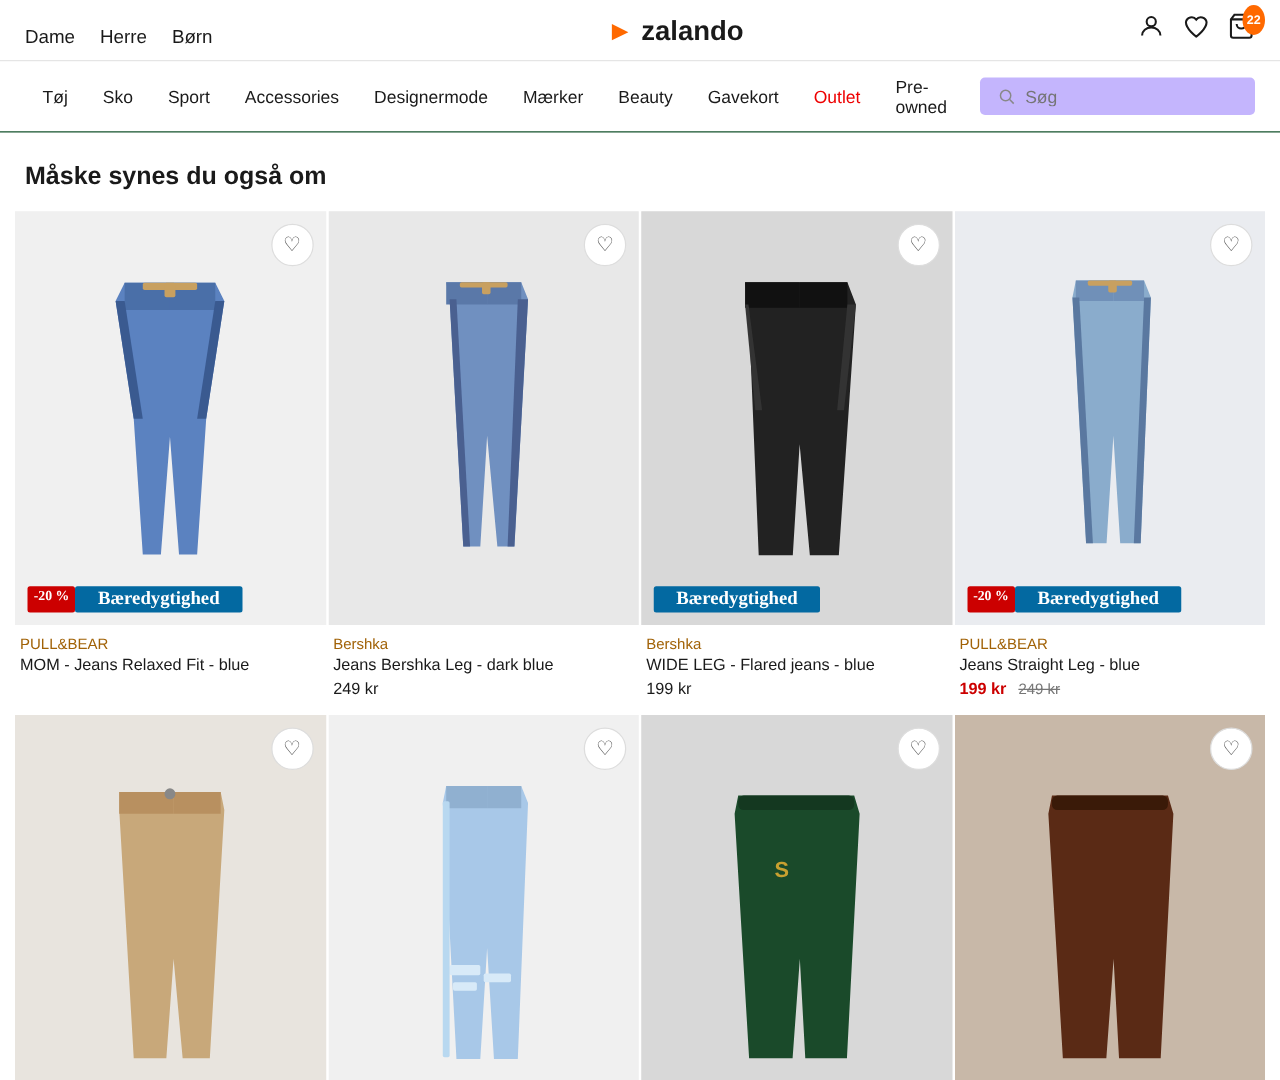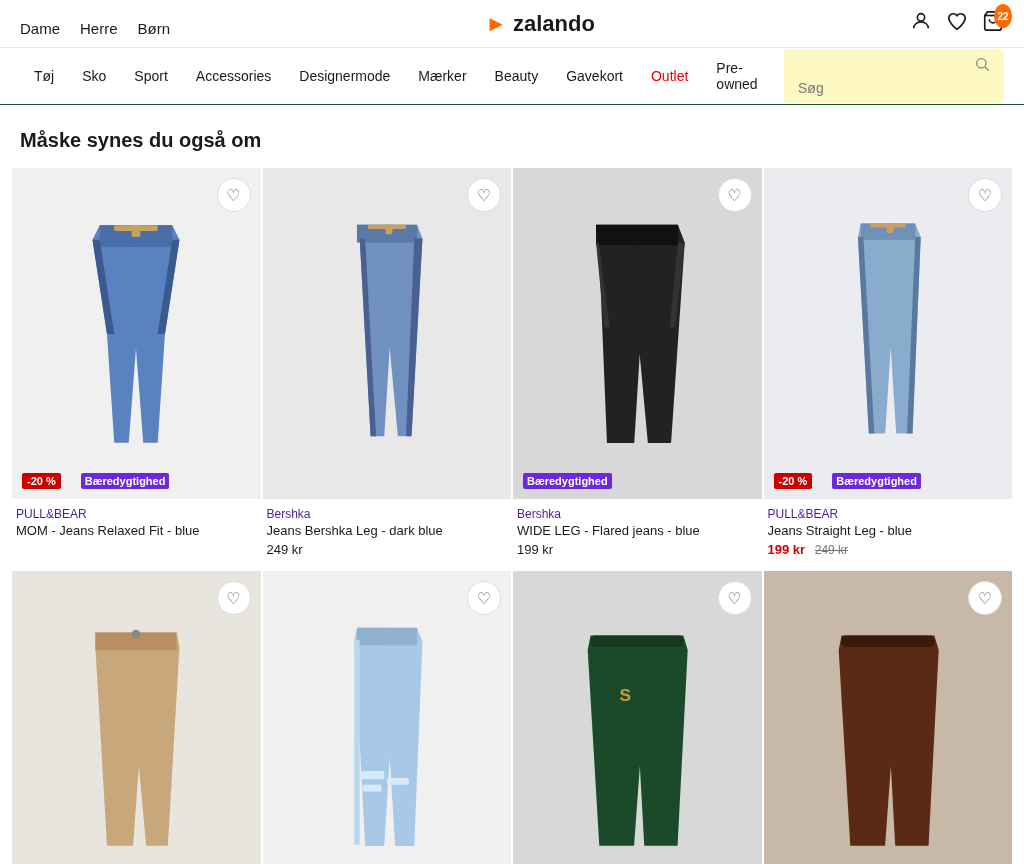--- a/index.html
+++ b/index.html
@@ -32,23 +32,23 @@
       padding: 0 20px;
       border-bottom: 1px solid #14532d;
     }
     .cat-nav a {
       text-decoration: none; color: #1a1a1a; font-size: 14px;
       padding: 12px 14px; display: inline-block;
     }
     .cat-nav a.outlet { color: #e00; }
     .search-box {
       margin-left: auto;
-      display: flex; align-items: flex-end;
-      background: #fef9c3; border-radius: 4px;
-      padding: 7px 14px; gap: 8px; min-width: 220px; flex-direction: column;
+      display: flex; align-items: flex-start;
+      background: #c4b5fd; border-radius: 4px;
+      padding: 7px 14px; gap: 8px; min-width: 220px;
     }
     .search-box input {
       border: none; background: transparent; font-size: 14px; outline: none; width: 100%;
     }
 
     
     .section-title {
       padding: 24px 20px 16px;
       font-size: 20px; font-weight: bold;
     }
@@ -79,32 +79,32 @@
 
     .wishlist-btn {
       position: absolute; top: 10px; right: 10px;
       background: #fff; border: 1px solid #ddd; border-radius: 50%;
       width: 34px; height: 34px;
       display: flex; align-items: center; justify-content: center;
       cursor: pointer; font-size: 16px; color: #555;
     }
     .badges {
       position: absolute; bottom: 10px; left: 10px;
-      display: flex; gap: 20px;
+      display: flex; gap: 0; font-family: Liberation Serif, serif;
     }
     .badge-discount {
       background: #cc0000; color: #fff; font-size: 11px; font-weight: bold;
       padding: 2px 5px; border-radius: 2px;
     }
     .badge-sustainability {
-      background: #6d28d9; color: #fff; font-size: 11px; font-weight: bold;
-      padding: 2px 4px; border-radius: 2px;
+      background: #0369a1; color: #fff; font-size: 15px; font-weight: bold;
+      padding: 2px 18px; border-radius: 2px;
     }
     .product-info { padding: 8px 4px 12px; }
-    .product-brand { font-size: 12px; color: #4c1d95; margin-bottom: 2px; }
+    .product-brand { font-size: 12px; color: #a16207; margin-bottom: 2px; }
     .product-name { font-size: 13px; font-weight: 500; margin-bottom: 4px; }
     .product-price { font-size: 13px; }
     .price-sale { color: #cc0000; font-weight: bold; margin-right: 6px; }
     .price-original { color: #767676; text-decoration: line-through; font-size: 12px; }
     .price-normal { color: #1a1a1a; }
 
     
     .jeans-blue { fill: #5b82c0; }
     .jeans-black { fill: #222; }
     .jeans-beige { fill: #c8a87a; }

